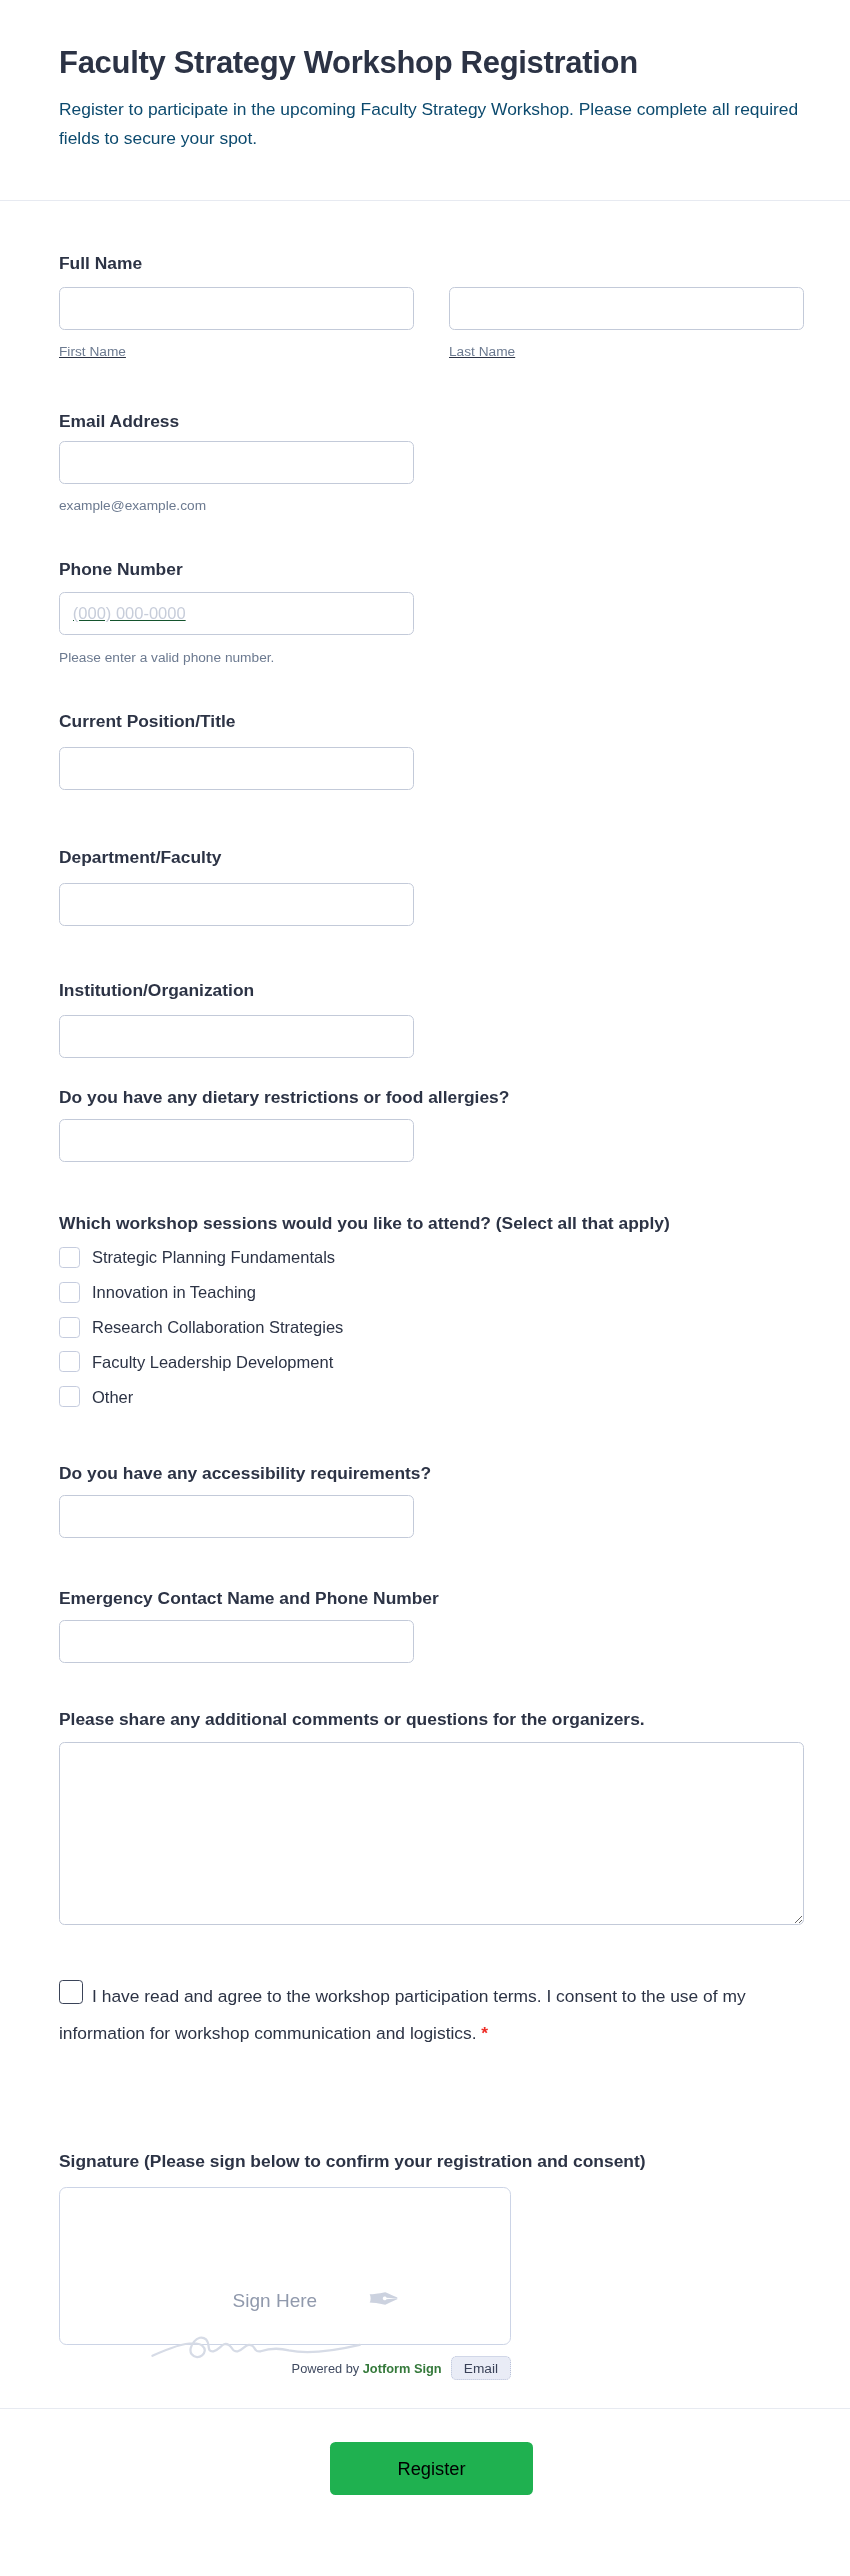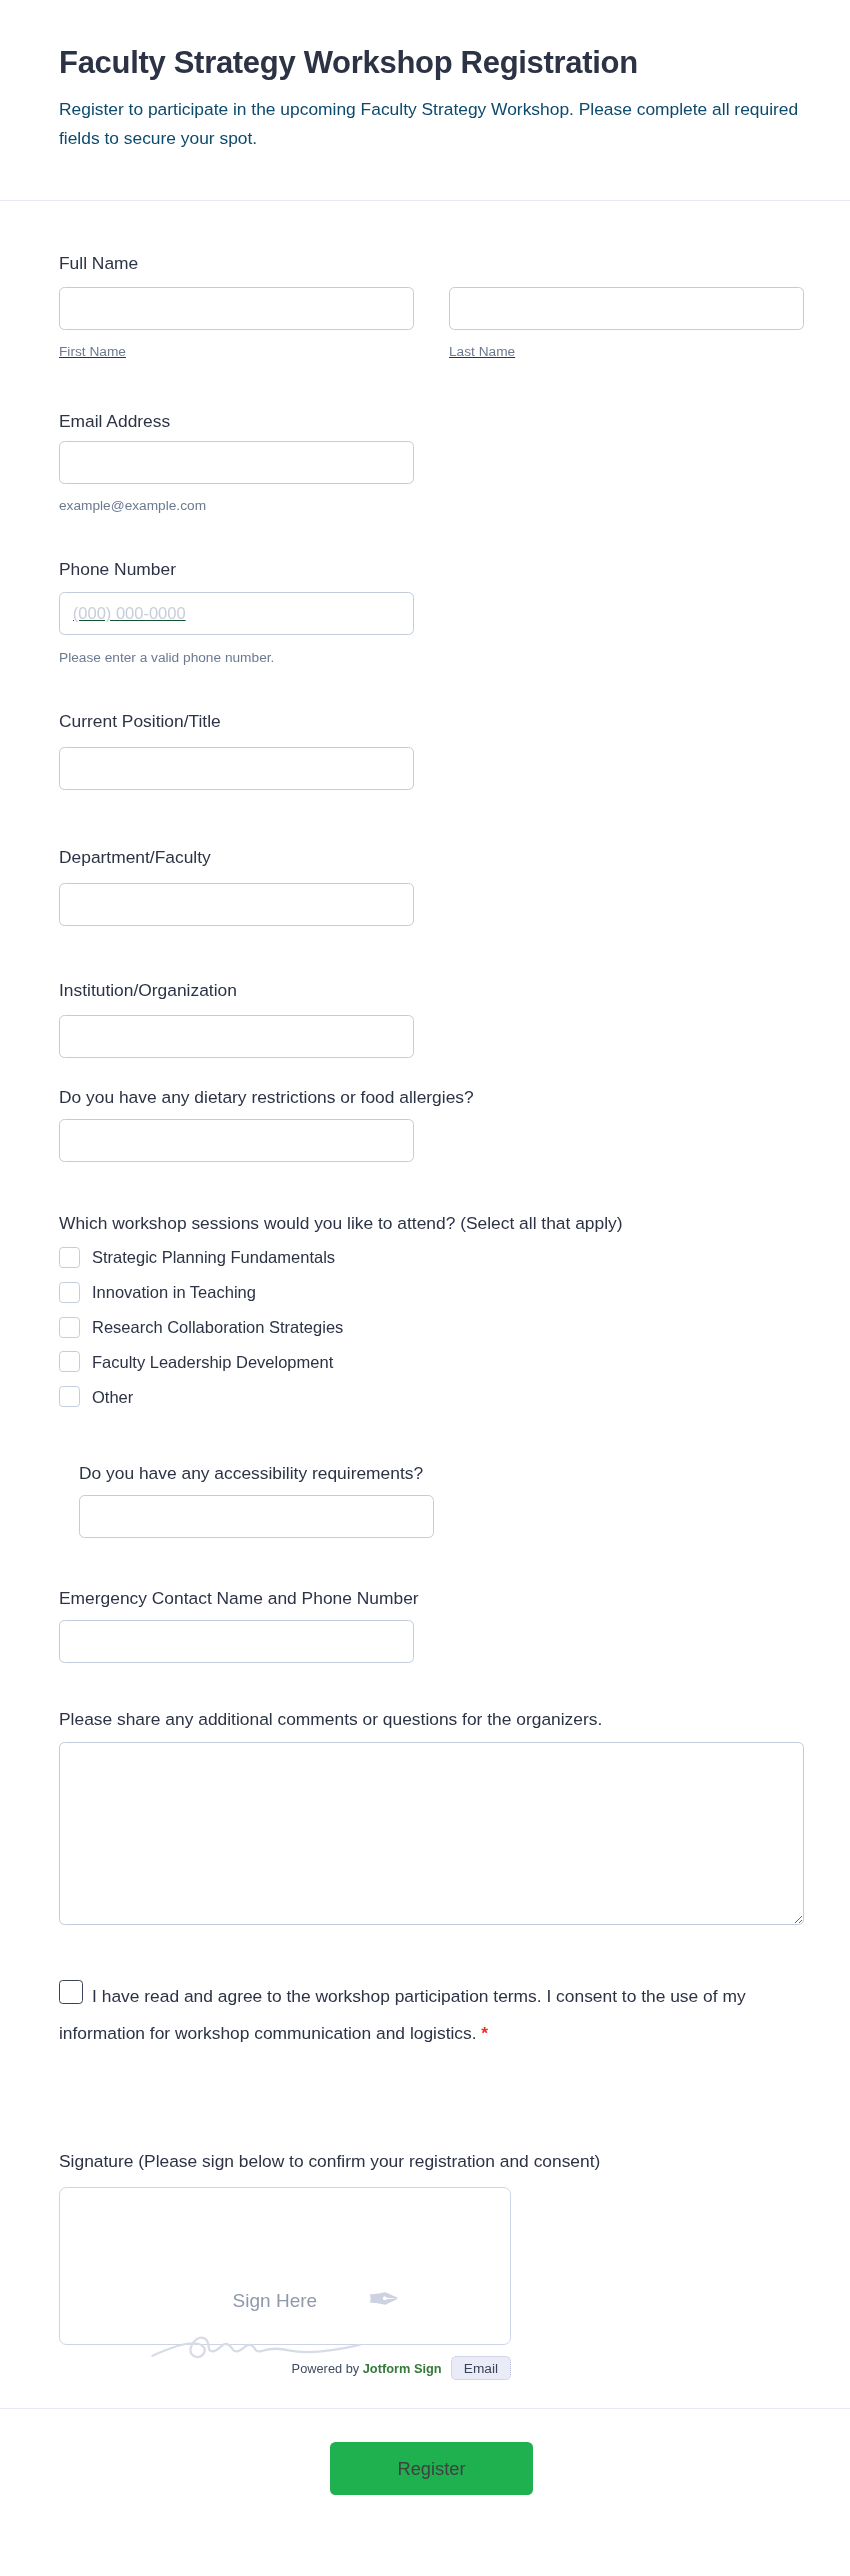--- a/index.html
+++ b/index.html
@@ -29,21 +29,21 @@
   }
   .divider { height: 0; border-top: 0.9px solid #e7eaf1; margin-top: 47px; }
   .divider.bottom { margin-top: 28px; }
 
   
   .content { padding: 0 46px 0 59px; }
   .group { margin-top: 0; }
   .q-label {
     display: block;
     font-size: 17.4px;
-    font-weight: 400;
+    font-weight: 700;
     color: #2c3345;
     line-height: 22px;
   }
   .sub-label {
     display: block;
     margin-top: 13.7px;
     font-size: 13.7px;
     line-height: 18.3px;
     color: #6c7a90;
   }
@@ -72,21 +72,21 @@
   
   .g-fullname   { margin-top: 51px; margin-bottom: 48px; }
   .g-email      { margin-bottom: 42px; }
   .g-email .txt-input { margin-top: 9.1px; }
   .g-phone      { margin-bottom: 43px; }
   .g-position   { margin-bottom: 56px; }
   .g-dept       { margin-bottom: 53px; }
   .g-inst       { margin-bottom: 27.4px; }
   .g-sessions   { margin-bottom: 54px; }
   .g-dietary    { margin-bottom: 50px; }
-  .g-access     { margin-bottom: 49px; margin-left: 20px; }
+  .g-access     { margin-bottom: 49px; }
   .g-emerg      { margin-bottom: 45px; }
   .g-comments   { margin-bottom: 53px; }
   .g-consent    { margin-bottom: 98px; }
 
   
   .opt-list { margin-top: 12.8px; }
   .opt-row { display: flex; align-items: center; height: 22px; margin-bottom: 12.8px; }
   .opt-row:last-child { margin-bottom: 0; }
   .cbx {
     width: 21px; height: 21px;
@@ -171,21 +171,21 @@
     cursor: pointer;
   }
 
   
   .submit-row { padding: 0 46px 0 59px; }
   .register-btn {
     display: block;
     margin: 33px auto 0 auto;
     width: 203px; height: 53px;
     background: #1fb150;
-    color: #404040;
+    color: #000000;
     border: none;
     border-radius: 5.5px;
     font-family: "Liberation Sans", sans-serif;
     font-size: 18.3px;
     cursor: pointer;
   }
   .bottom-space { height: 47px; }
 </style>
 </head>
 <body>

